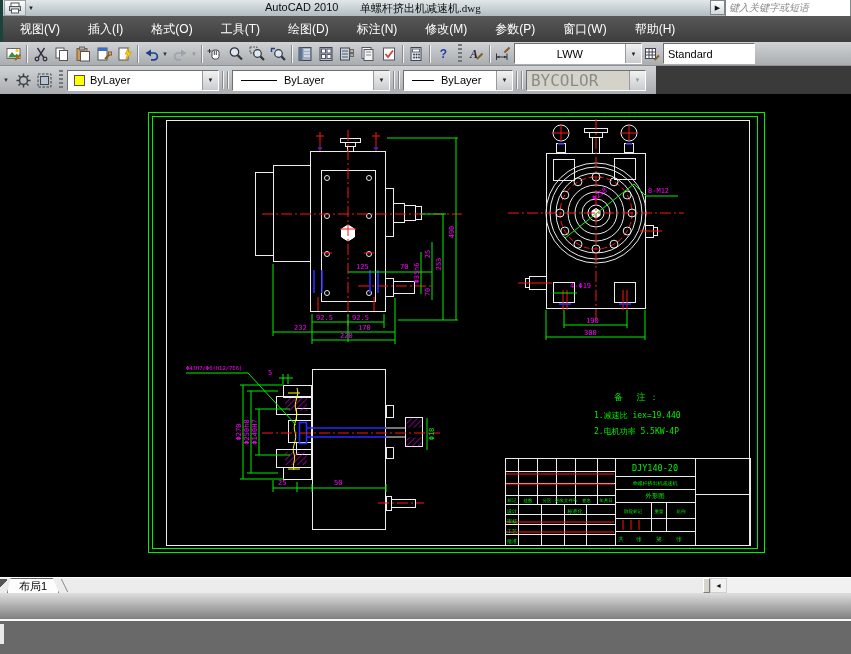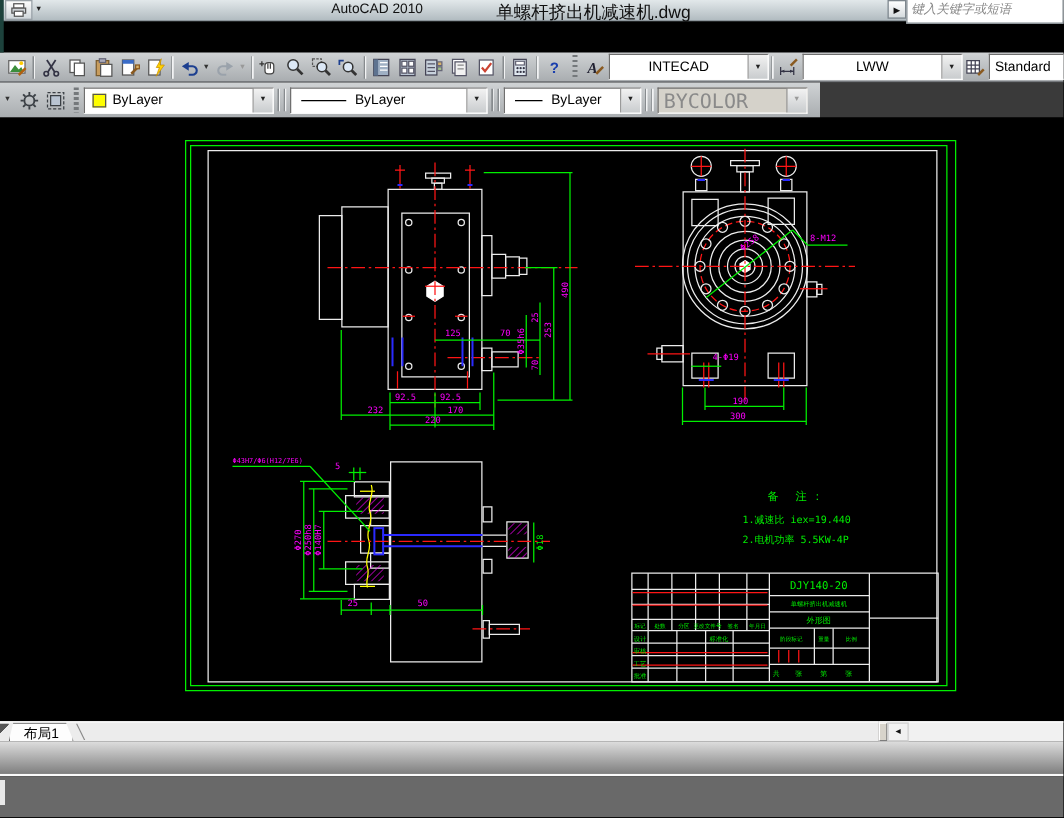--- a/index.html
+++ b/index.html
@@ -4,21 +4,21 @@
 <style>
   html,body{margin:0;padding:0;background:#000;}
   #app{position:relative;width:851px;height:654px;overflow:hidden;font-family:"Liberation Sans",sans-serif;background:#000;}
   
   .titlebar{position:absolute;top:0;left:0;right:0;height:16px;background:linear-gradient(#e2e8ea,#b2bcc1);border-bottom:1px solid #8d969c;}
   .edgeL{position:absolute;top:0;left:0;width:3px;height:42px;background:#1d423c;z-index:9;}
   .qat{position:absolute;left:4px;top:0;height:15px;display:flex;align-items:center;gap:2px;}
   .qatbtn{width:20px;height:14px;display:flex;align-items:center;justify-content:center;border:1px solid #9aa2a8;background:linear-gradient(#fdfdfd,#cfd6da);}
   .caret{font-size:6px;color:#222;line-height:1;}
   .apptitle{position:absolute;left:265px;top:1px;font-size:11px;color:#101010;}
-  .doctitle{position:absolute;left:397px;top:1px;font-size:14px;color:#101010;}
+  .doctitle{position:absolute;left:360px;top:1px;font-size:11px;color:#101010;font-family:Liberation Serif, serif;}
   .infocenter{position:absolute;right:0;top:0;height:15px;display:flex;align-items:center;}
   .icbtn{width:13px;height:13px;border:1px solid #7d868d;background:linear-gradient(#fff,#d4dadd);display:flex;align-items:center;justify-content:center;font-size:7px;color:#111;}
   .icsearch{width:118px;height:12px;border:1px solid #7d868d;background:#fff;font-size:10px;font-style:italic;color:#777;padding:4px 3px;font-family:"Liberation Sans",sans-serif;}
   .icsearch::placeholder{color:#888;font-style:italic;}
   
   .menubar{position:absolute;top:16px;left:0;right:0;height:26px;background:linear-gradient(#585858,#3d3d3d);display:flex;align-items:center;padding-left:6px;box-sizing:border-box;}
   .menu{color:#fff;font-size:12px;padding:0 14px;cursor:default;}
   
   .row1{position:absolute;top:42px;left:0;right:0;height:24px;background:linear-gradient(#d0d3d5,#a9adb0);display:flex;align-items:center;padding-left:3px;box-sizing:border-box;border-bottom:1px solid #8e9296;}
   .row2{position:absolute;top:66px;left:0;right:0;height:28px;background:#3a3a3a;display:flex;align-items:flex-start;}
@@ -79,20 +79,32 @@
     </div>
     <span class="apptitle">AutoCAD 2010</span>
     <span class="doctitle">单螺杆挤出机减速机.dwg</span>
     <div class="infocenter">
       <div class="icbtn">▶</div>
       <input class="icsearch" placeholder="键入关键字或短语" style="">
     </div>
   </div>
   <div class="edgeL"></div>
 
+  <div class="menubar">
+    <span class="menu">视图(V)</span>
+    <span class="menu">插入(I)</span>
+    <span class="menu">格式(O)</span>
+    <span class="menu">工具(T)</span>
+    <span class="menu">绘图(D)</span>
+    <span class="menu">标注(N)</span>
+    <span class="menu">修改(M)</span>
+    <span class="menu">参数(P)</span>
+    <span class="menu">窗口(W)</span>
+    <span class="menu">帮助(H)</span>
+  </div>
 
   <div class="row1">
     <span class="ti">
         <svg width="16" height="16">
           <rect x="1" y="2.5" width="13" height="10" fill="#fff" stroke="#666"></rect>
           <polygon points="2,11.5 6,6 9,9.5 11,7.5 13,11.5" fill="#3c8e3c"></polygon>
           <circle cx="11" cy="4.5" r="1.5" fill="#ffcc00"></circle>
           <line x1="9" y1="14" x2="14.5" y2="8.5" stroke="#b06010" stroke-width="2"></line>
         </svg>
       </span>
@@ -235,24 +247,20 @@
       </span>
     <span class="sep"></span>
     <span class="ti" style="font-weight:bold;font-size:12px;color:#1a3fae;">?</span>
     <span class="grip"></span>
     <span class="ti">
         <svg width="16" height="16">
           <text x="2" y="12" font-size="12" font-style="italic" font-weight="bold" fill="#223" font-family="Liberation Serif,serif">A</text>
           <line x1="9" y1="13" x2="14.5" y2="7.5" stroke="#8a5a20" stroke-width="2"></line>
         </svg>
       </span>
-    <div class="combo" style="width:126px;">
-      <span class="val">INTECAD</span>
-      <span class="darr">▼</span>
-    </div>
     <span class="sep"></span>
     <span class="ti">
         <svg width="16" height="16">
           <line x1="1.5" y1="11" x2="12" y2="11" stroke="#334"></line>
           <polygon points="1.5,11 4.5,9.8 4.5,12.2" fill="#334"></polygon>
           <polygon points="12,11 9,9.8 9,12.2" fill="#334"></polygon>
           <line x1="1.5" y1="7.5" x2="1.5" y2="14" stroke="#334"></line>
           <line x1="12" y1="7.5" x2="12" y2="14" stroke="#334"></line>
           <line x1="9.5" y1="6.5" x2="14.5" y2="1.5" stroke="#8a5a20" stroke-width="2"></line>
         </svg>

